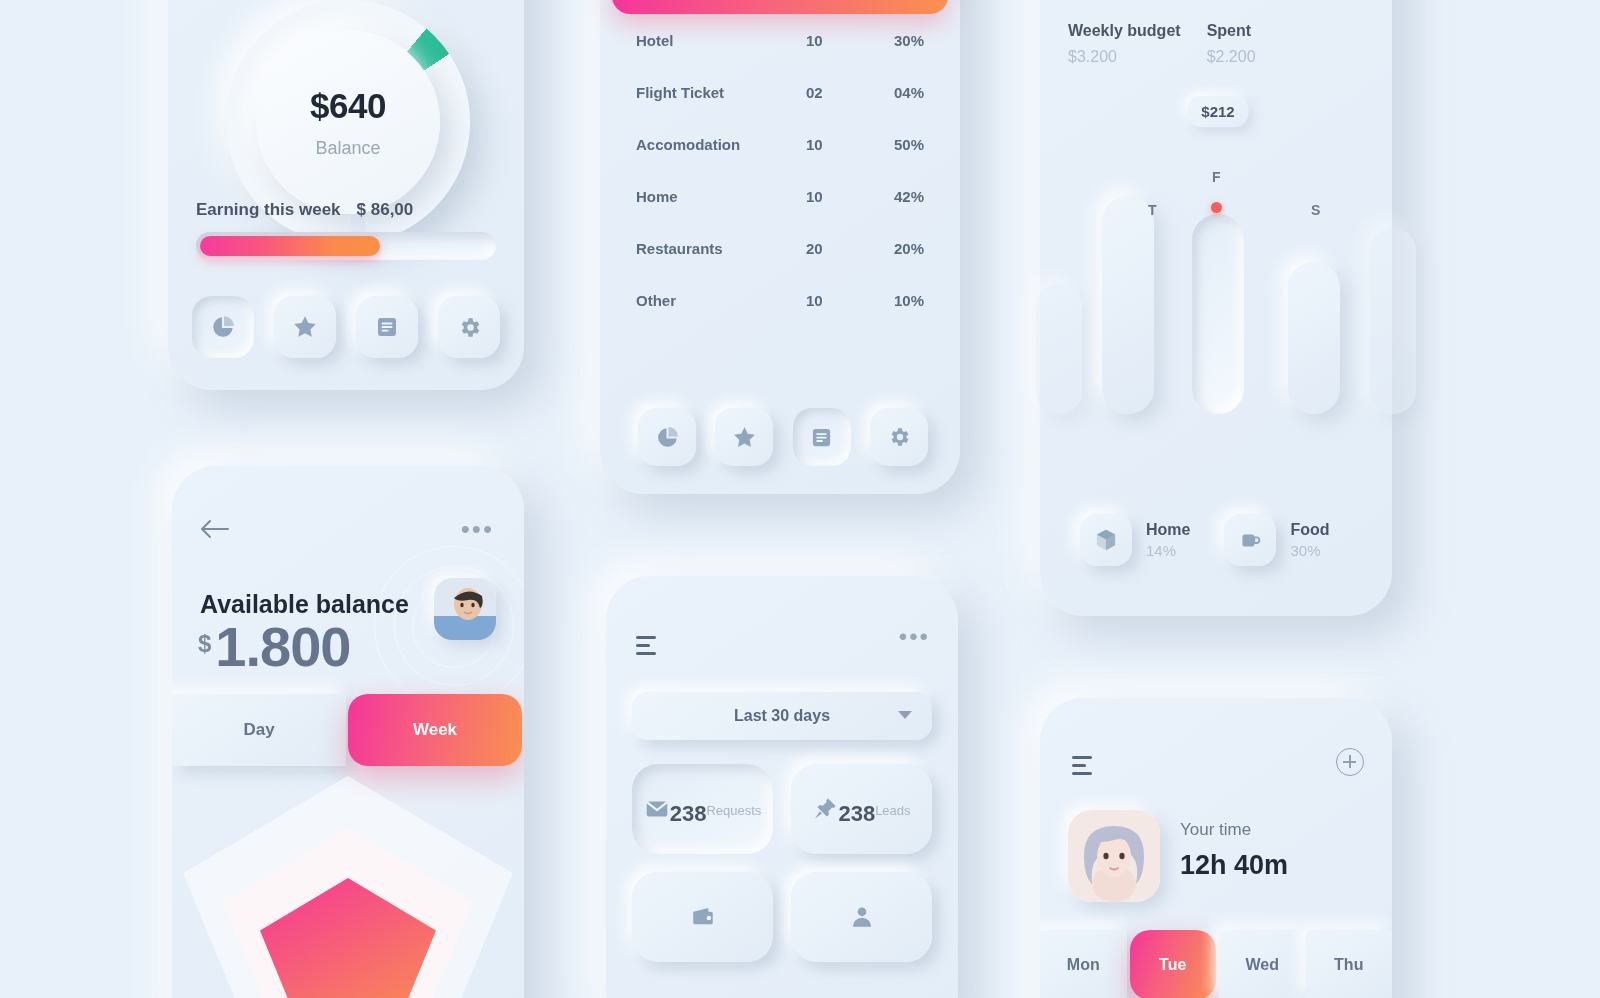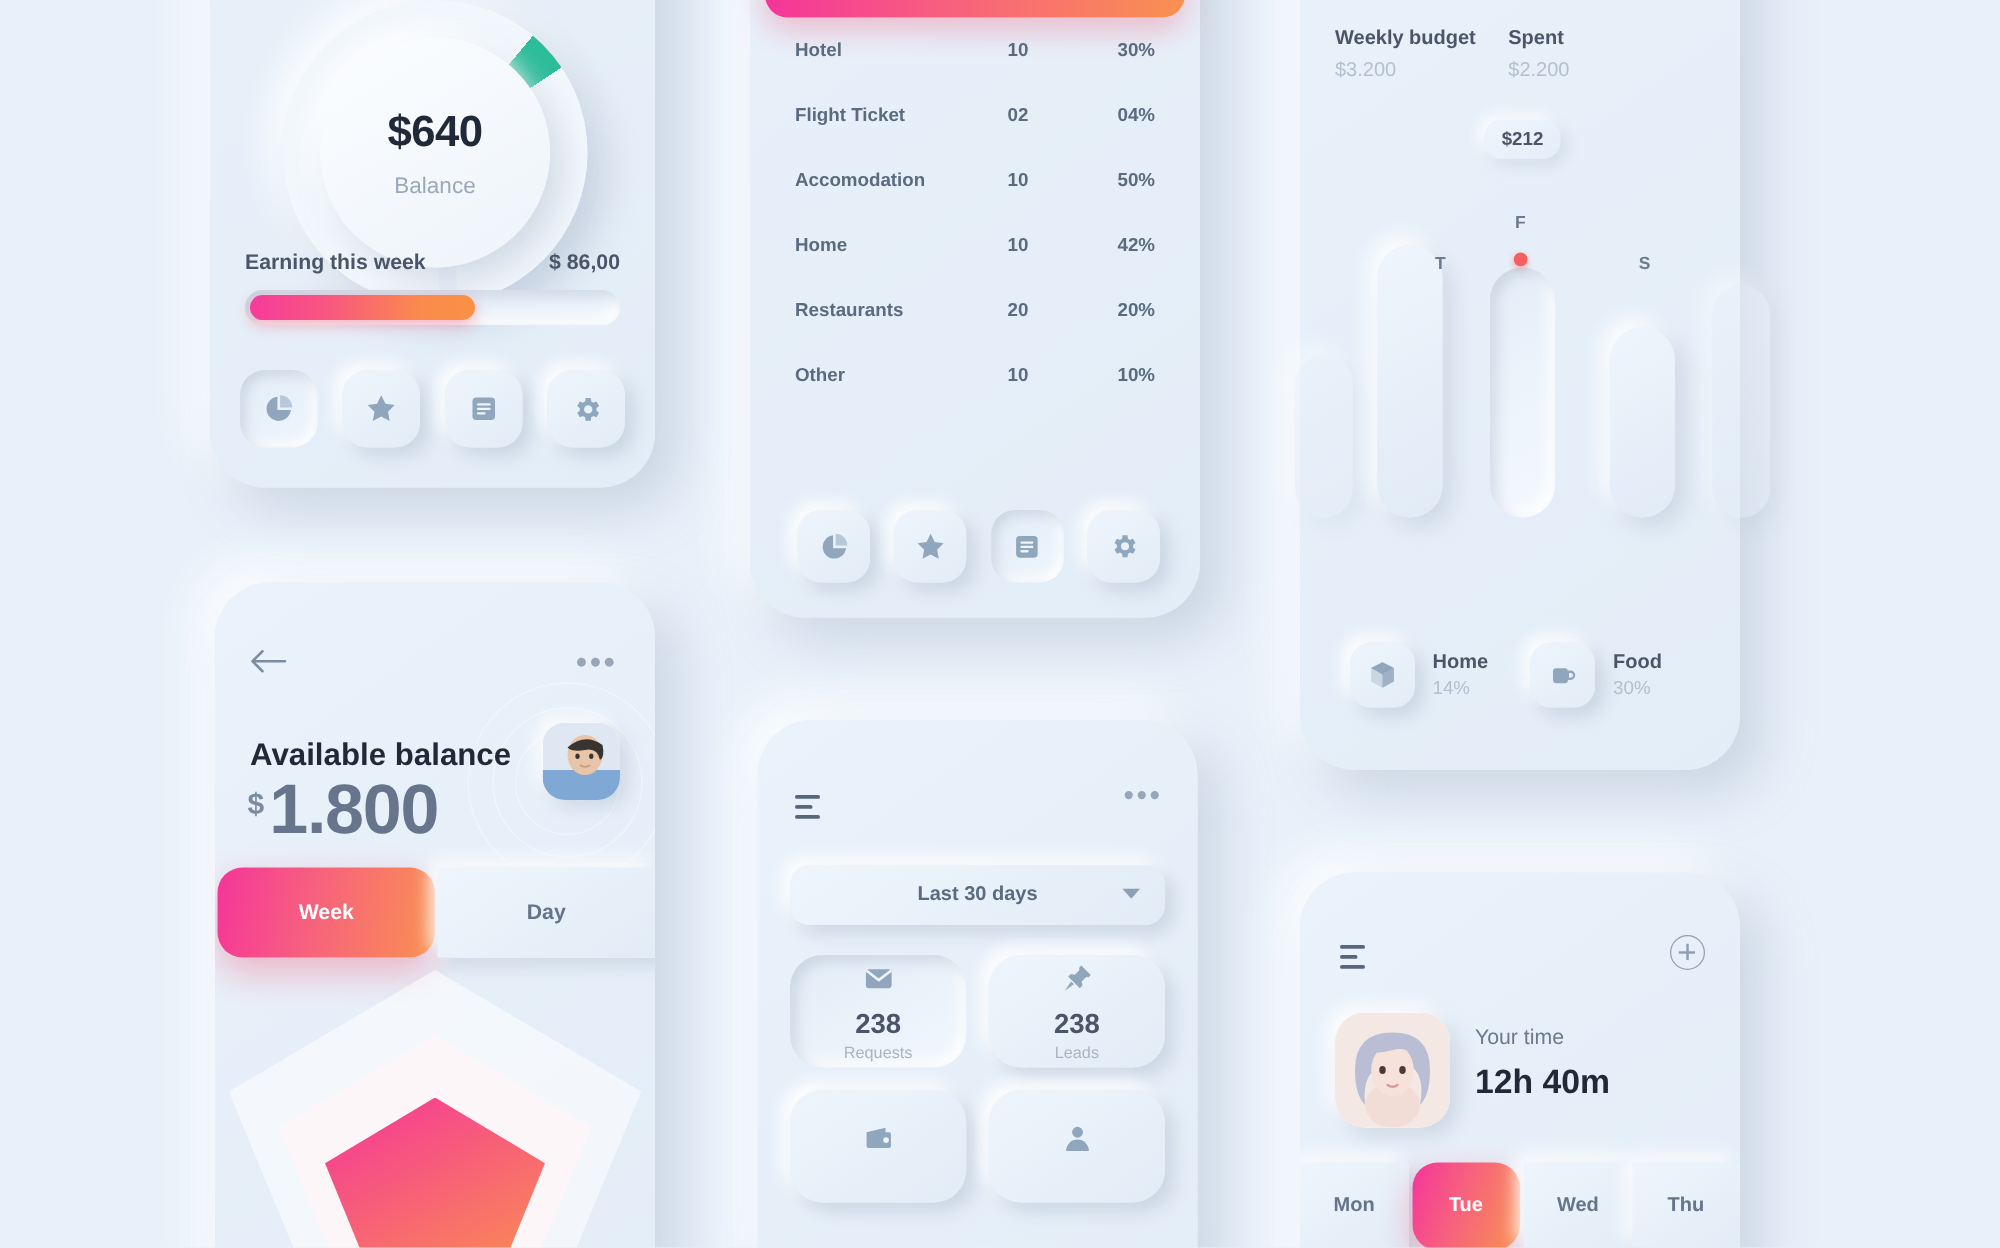--- a/index.html
+++ b/index.html
@@ -56,21 +56,21 @@
     background: linear-gradient(150deg,#fbfdff,#eef4fa);
     box-shadow: 10px 12px 26px rgba(163,177,198,0.40),
                -8px -8px 20px rgba(255,255,255,0.95);
     display:flex; flex-direction:column; align-items:center; justify-content:center;
   }
   .donut-amount { font-size: 35px; font-weight: 700; color:#1f2937; letter-spacing:-0.5px; }
   .donut-label { font-size: 18px; color:#9aa8b8; margin-top: 12px; }
 
   .earn-row {
     position:absolute; left:28px; top:500px; width:300px;
-    display:flex; justify-content:space-between; align-items:baseline;
+    display:flex; align-items:baseline;gap:16px;
   }
   .earn-title { font-size:17px; font-weight:700; color:#4a5568; }
   .earn-value { font-size:17px; font-weight:700; color:#4a5568; }
   .progress-track {
     position:absolute; left:28px; top:532px; width:300px; height:28px;
     border-radius:14px;
   }
   .progress-fill {
     position:absolute; left:4px; top:4px; height:20px; width:60%;
     border-radius:10px;
@@ -191,21 +191,21 @@
     position:absolute; left:26px; top:116px; width:300px; height:48px;
     border-radius:16px; display:flex; align-items:center; justify-content:center;
     font-size:16px; font-weight:600; color:#5a6b80;
   }
   .ov-caret { position:absolute; right:20px; top:19px; width:0; height:0;
               border-left:7px solid transparent; border-right:7px solid transparent;
               border-top:8px solid #8fa0b3; }
   .ov-grid { position:absolute; left:26px; top:188px; width:300px;
              display:flex; flex-wrap:wrap; gap:18px; }
   .ov-tile { width:141px; height:90px; border-radius:26px;
-             display:flex; flex-direction:column; align-items:center; justify-content:center; }
+             display:flex; flex-direction:row; align-items:center; justify-content:center; }
   .ov-tile.pressed { background: linear-gradient(150deg,#e3edf7,#f1f7fd);
     box-shadow: inset 5px 5px 11px rgba(163,177,198,0.40),
                 inset -5px -5px 11px rgba(255,255,255,0.98); }
   .ov-tile svg { fill:#8fa6bd; }
   .ov-num { font-size:22px; font-weight:700; color:#4a5568; margin-top:10px; }
   .ov-cap { font-size:13px; color:#a8b5c5; margin-top:2px; }
 
   
   #card-time { left: 1040px; top: 698px; width: 352px; height: 400px; overflow:hidden; }
   .yt-menu { position:absolute; left:32px; top:58px; }
@@ -448,25 +448,25 @@
         <rect x="0" y="38" width="62" height="24" fill="#7fa8d4"></rect>
         <ellipse cx="34" cy="26" rx="14" ry="16" fill="#e8c4a8"></ellipse>
         <path d="M20 20q14-12 28-2 2 10-2 12-2-10-12-8-10 2-14-2z" fill="#3a3430"></path>
         <ellipse cx="28" cy="27" rx="1.7" ry="2.2" fill="#3a3430"></ellipse>
         <ellipse cx="39" cy="27" rx="1.7" ry="2.2" fill="#3a3430"></ellipse>
         <path d="M30 34q4 3 8 0" stroke="#c99b80" stroke-width="1.4" fill="none"></path>
       </svg>
     </div>
 
     <div class="seg">
+      <div class="seg-item soft-out">
+        <span>Day</span>
+      </div>
       <div class="seg-item on">
         <span>Week</span>
-      </div>
-      <div class="seg-item soft-out">
-        <span>Day</span>
       </div>
     </div>
 
     <div class="penta-wrap">
       <div class="penta" style="width:330px;height:270px;top:10px;background:rgba(255,255,255,0.55);"></div>
       <div class="penta" style="width:250px;height:205px;top:62px;background:rgba(255,245,248,0.75);"></div>
       <div class="penta" style="width:176px;height:146px;top:112px;background:linear-gradient(150deg,#f5359a,#f99150);"></div>
     </div>
   </div>
 

